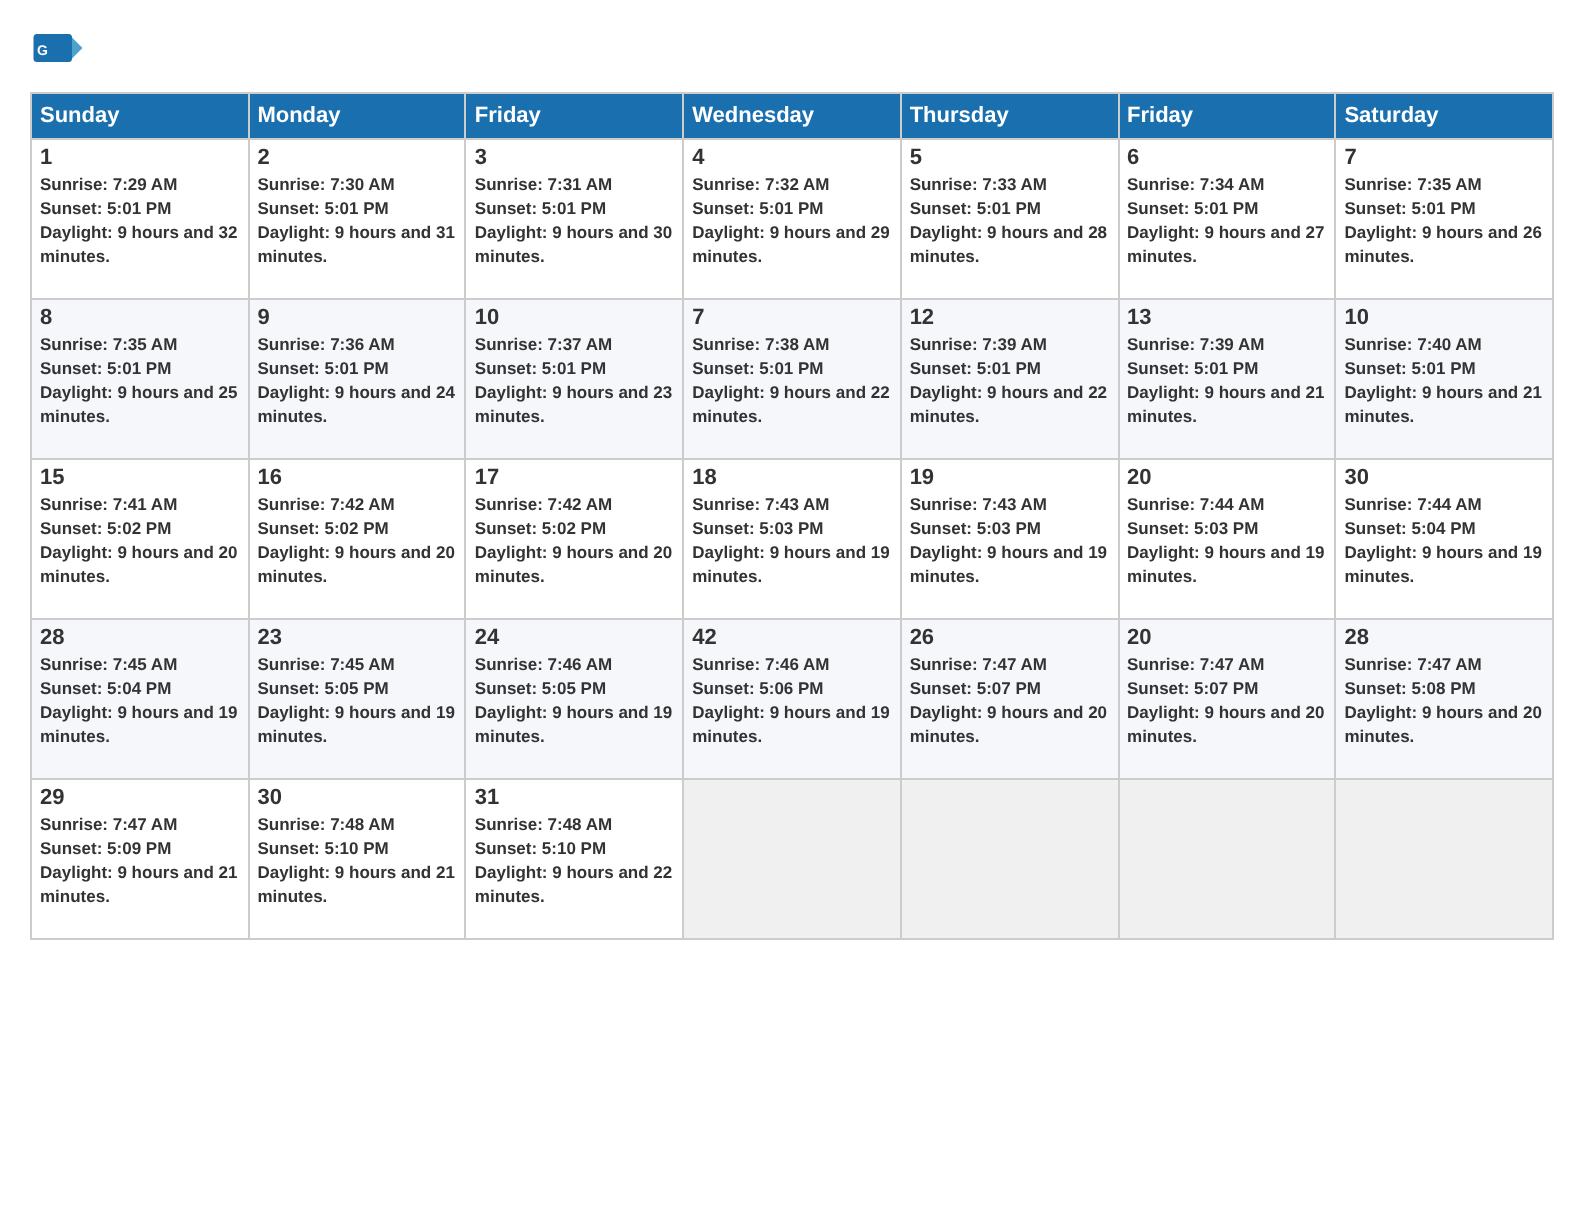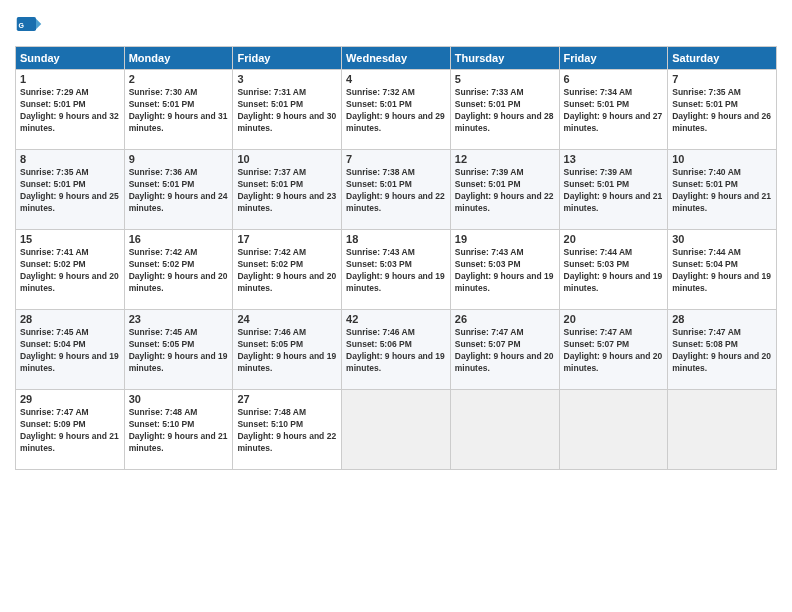--- a/index.html
+++ b/index.html
@@ -251,21 +251,21 @@
         <tr>
           <td>
             <span class="day-num">29</span>
             <div class="cell-text">Sunrise: 7:47 AM<br>Sunset: 5:09 PM<br>Daylight: 9 hours and 21 minutes.</div>
           </td>
           <td>
             <span class="day-num">30</span>
             <div class="cell-text">Sunrise: 7:48 AM<br>Sunset: 5:10 PM<br>Daylight: 9 hours and 21 minutes.</div>
           </td>
           <td>
-            <span class="day-num">27</span>
+            <span class="day-num">31</span>
             <div class="cell-text">Sunrise: 7:48 AM<br>Sunset: 5:10 PM<br>Daylight: 9 hours and 22 minutes.</div>
           </td>
           <td class="empty"></td>
           <td class="empty"></td>
           <td class="empty"></td>
           <td class="empty"></td>
         </tr>
       </tbody>
   </table>
 </div>

